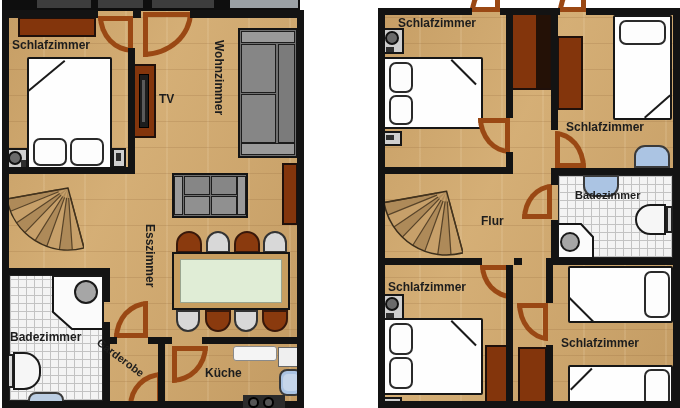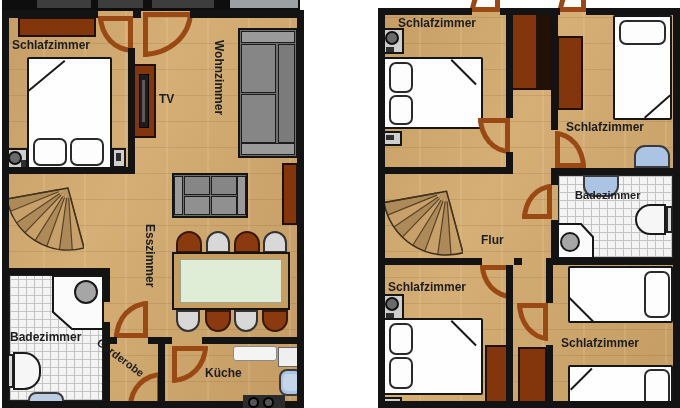--- a/index.html
+++ b/index.html
@@ -196,21 +196,21 @@
   <div class="sink" style="left:205px;top:175px;width:36px;height:22px;border-radius:0 0 11px 11px"></div>
   <div class="wh" style="left:257px;top:204px;width:31px;height:31px;border-radius:16px 0 0 16px"></div>
   <div class="abs" style="left:288px;top:206px;width:7px;height:27px;background:#d9d9d9;border:2px solid #222;z-index:3"></div>
   <svg class="abs" style="left:179px;top:223px;z-index:3" width="38" height="37" viewBox="0 0 38 37">
     <polygon points="1,1 24,1 36,14 36,35 1,35" fill="#FBFBFB" stroke="#161616" stroke-width="2"></polygon>
     <circle cx="13" cy="19" r="9" fill="#A6A6A6" stroke="#1a1a1a" stroke-width="2"></circle>
   </svg>
   <div class="lbl" style="left:197px;top:189px;font-size:11px">Badezimmer</div>
   <div class="door" style="left:144px;top:184px;width:30px;height:35px;border-radius:100% 0 0 0"></div>
 
-  <div class="lbl" style="left:103px;top:233px">Flur</div>
+  <div class="lbl" style="left:103px;top:214px">Flur</div>
   <svg class="stairs" style="left:7px;top:178px" width="78" height="82" viewBox="0 0 76 78">
     <path d="M60,12 L-1,23 A62,62 0 0 0 76,72 Z" fill="#C7A06A" stroke="#3c2f1c" stroke-width="1.5"></path>
     <path d="M60,12 L-1,23 A62,62 0 0 0 2.5,35 Z" fill="rgba(60,40,15,.18)"></path>
     <path d="M60,12 L8.6,47 A62,62 0 0 0 16.9,57 Z" fill="rgba(60,40,15,.18)"></path>
     <path d="M60,12 L27.1,65 A62,62 0 0 0 38.8,70 Z" fill="rgba(60,40,15,.18)"></path>
     <path d="M60,12 L51.4,73 A62,62 0 0 0 64.3,74 Z" fill="rgba(60,40,15,.18)"></path>
     <path d="M50.2,13.7 L-1,23 M50.7,15.8 L2.5,35.2 M51.7,17.6 L8.6,46.7 M53.1,19.2 L16.9,56.6 M54.7,20.5 L27.1,64.6 M56.6,21.4 L38.8,70.3 M58.6,21.9 L51.4,73.4 M60.7,22 L64.3,73.9 M62.6,21.7 L76,71.9" stroke="#46351f" stroke-width="1.2" fill="none" opacity=".85"></path>
   </svg>
 
   <div class="lbl" style="left:10px;top:280px">Schlafzimmer</div>

